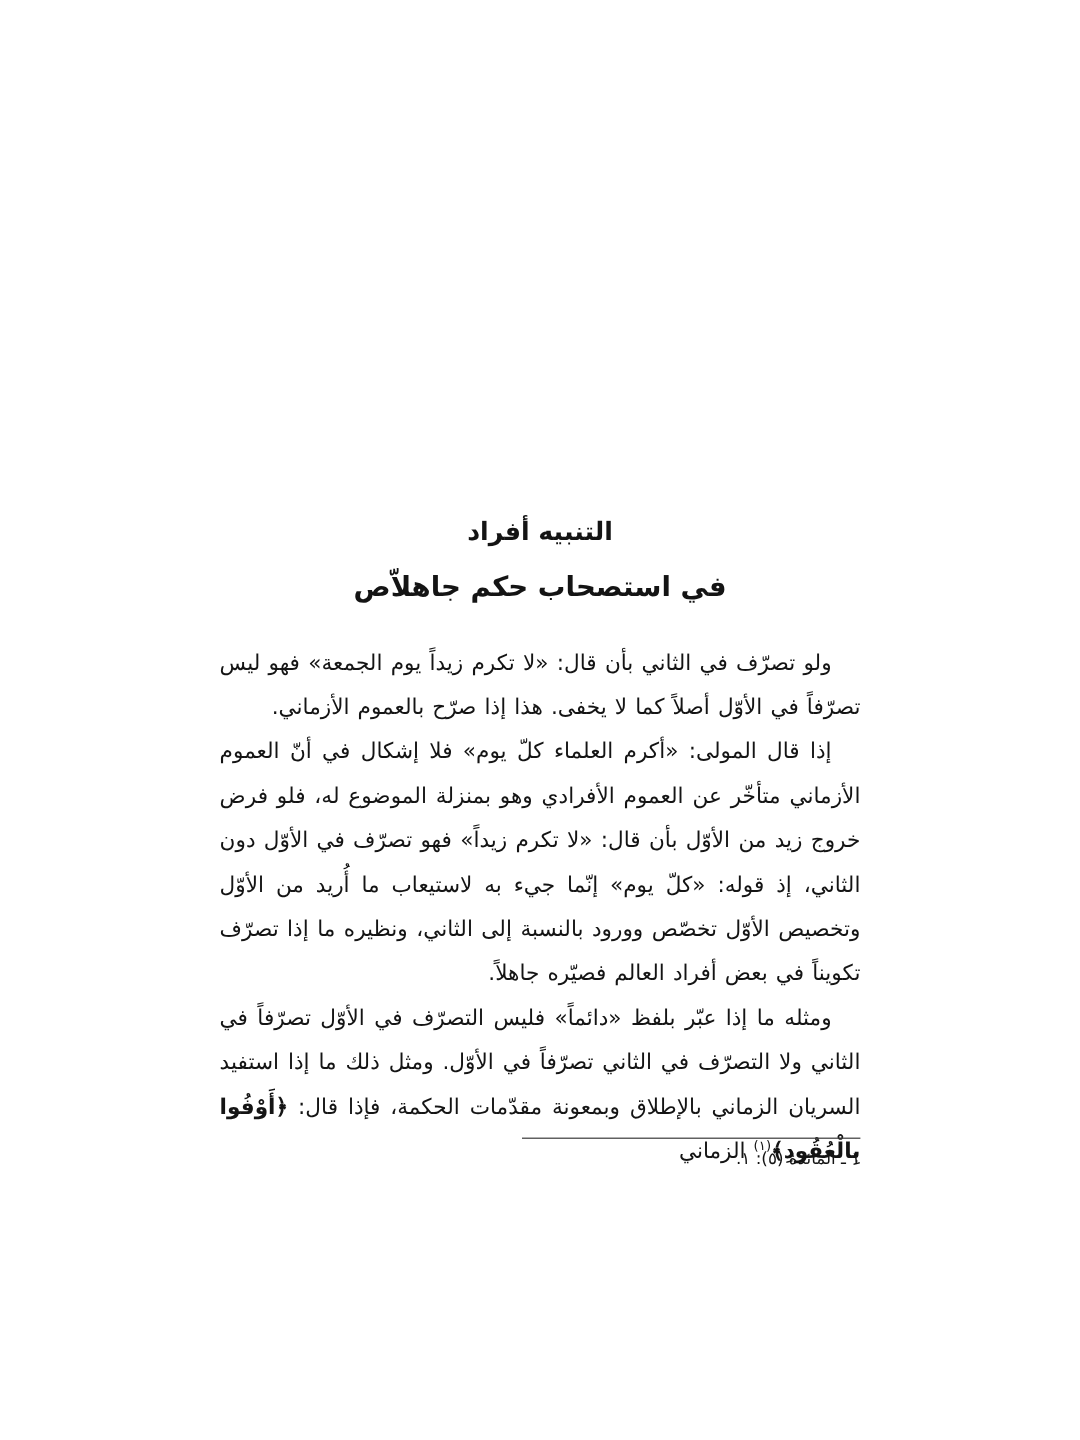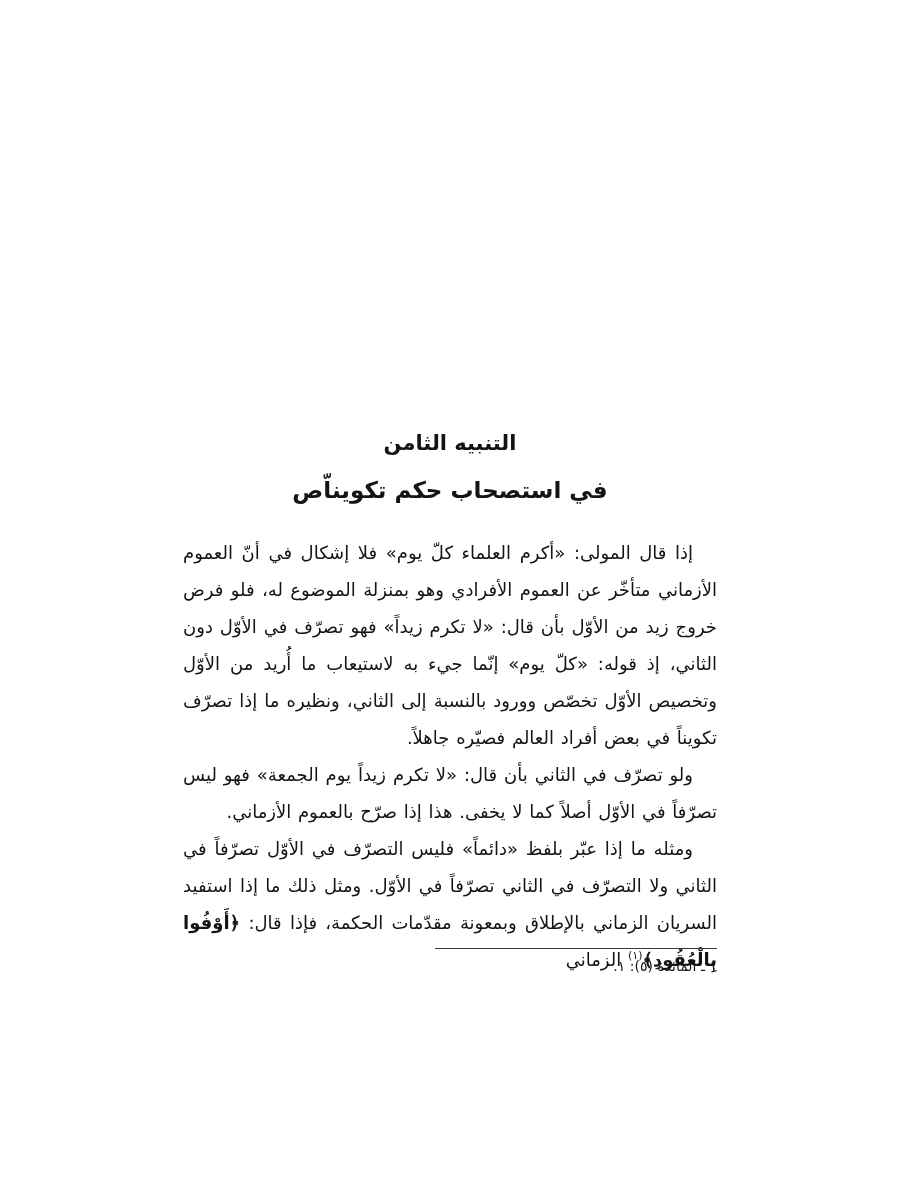--- a/index.html
+++ b/index.html
@@ -81,29 +81,29 @@
     margin: 0;
   }
 </style>
 </head>
 <body>
 
 <div class="page">
 
   <div class="content">
 
-    <h1 class="heading">التنبيه الثامن</h1>
+    <h1 class="heading">التنبيه أفراد</h1>
 
-    <h2 class="subtitle">في استصحاب حكم تكويناّص</h2>
+    <h2 class="subtitle">في استصحاب حكم جاهلاّص</h2>
 
     <div class="body-text">
 
+      <p>ولو تصرّف في الثاني بأن قال: «لا تكرم زيداً يوم الجمعة» فهو ليس تصرّفاً في الأوّل أصلاً كما لا يخفى. هذا إذا صرّح بالعموم الأزماني.</p>
+
       <p>إذا قال المولى: «أكرم العلماء كلّ يوم» فلا إشكال في أنّ العموم الأزماني متأخّر عن العموم الأفرادي وهو بمنزلة الموضوع له، فلو فرض خروج زيد من الأوّل بأن قال: «لا تكرم زيداً» فهو تصرّف في الأوّل دون الثاني، إذ قوله: «كلّ يوم» إنّما جيء به لاستيعاب ما أُريد من الأوّل وتخصيص الأوّل تخصّص وورود بالنسبة إلى الثاني، ونظيره ما إذا تصرّف تكويناً في بعض أفراد العالم فصيّره جاهلاً.</p>
-
-      <p>ولو تصرّف في الثاني بأن قال: «لا تكرم زيداً يوم الجمعة» فهو ليس تصرّفاً في الأوّل أصلاً كما لا يخفى. هذا إذا صرّح بالعموم الأزماني.</p>
 
       <p><span>ومثله ما إذا عبّر بلفظ «دائماً» فليس التصرّف في الأوّل تصرّفاً في الثاني ولا التصرّف في الثاني تصرّفاً في الأوّل. ومثل ذلك ما إذا استفيد السريان الزماني بالإطلاق وبمعونة مقدّمات الحكمة، فإذا قال: </span><span class="verse">﴿أَوْفُوا بِالْعُقُودِ﴾</span><sup class="fn-marker">(١)</sup><span> الزماني</span></p>
 
     </div>
   </div>
 
   <div class="footnote-area">
     <div class="footnote-sep"></div>
     <p class="footnote">١ ـ المائدة (٥): ١.</p>
   </div>

